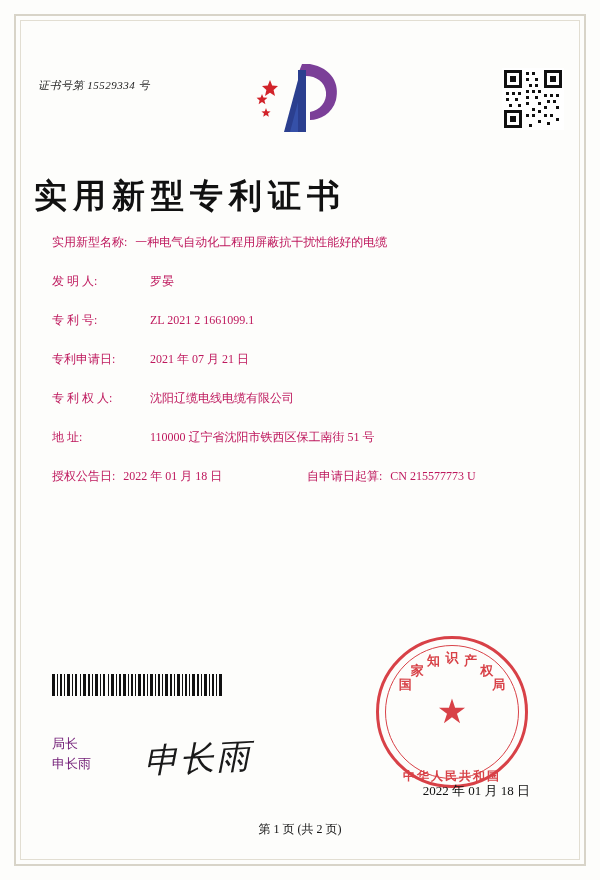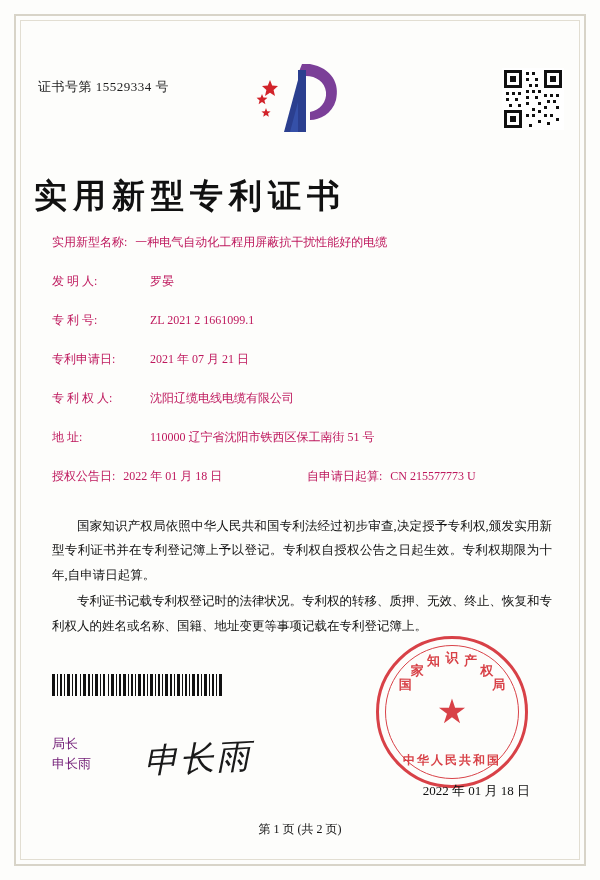--- a/index.html
+++ b/index.html
@@ -43,24 +43,25 @@
     top: 34px;
     right: 34px;
     bottom: 34px;
   }
 
   
   .cert-no {
     position: absolute;
     left: 4px;
     top: 44px;
-    font-size: 13px;
+    font-size: 11px;
     color: #1d1d1d;
     letter-spacing: 0.5px;
     white-space: nowrap;
+    font-style: italic;
   }
   .qr {
     position: absolute;
     right: 2px;
     top: 34px;
     width: 62px;
     height: 62px;
   }
   .logo {
     position: absolute;
@@ -198,21 +199,21 @@
     width: 18px;
     height: 18px;
     margin: -9px 0 0 -9px;
     text-align: center;
     line-height: 18px;
   }
   .seal-bottom {
     position: absolute;
     left: 0;
     right: 0;
-    bottom: 16px;
+    bottom: 0;
     text-align: center;
     color: #d2232a;
     font-size: 12px;
     font-weight: bold;
     letter-spacing: 2px;
   }
   .seal-date {
     position: absolute;
     right: 36px;
     bottom: 46px;
@@ -354,24 +355,20 @@
           <span class="field-value">2022 年 01 月 18 日</span>
         </span>
         <span class="field-col">
           <span class="field-label">自申请日起算:</span>
           <span class="field-value">CN 215577773 U</span>
         </span>
       </div>
 
     </div>
 
-    <div class="paragraphs">
-      <p>国家知识产权局依照中华人民共和国专利法经过初步审查,决定授予专利权,颁发实用新型专利证书并在专利登记簿上予以登记。专利权自授权公告之日起生效。专利权期限为十年,自申请日起算。</p>
-      <p>专利证书记载专利权登记时的法律状况。专利权的转移、质押、无效、终止、恢复和专利权人的姓名或名称、国籍、地址变更等事项记载在专利登记簿上。</p>
-    </div>
 
     <div class="barcode">
       <svg viewBox="0 0 170 22" width="170" height="22" aria-hidden="true">
         <g fill="#111111">
           <rect x="0" y="0" width="3" height="22"></rect>
           <rect x="5" y="0" width="1" height="22"></rect>
           <rect x="8" y="0" width="2" height="22"></rect>
           <rect x="12" y="0" width="1" height="22"></rect>
           <rect x="15" y="0" width="3" height="22"></rect>
           <rect x="20" y="0" width="1" height="22"></rect>

